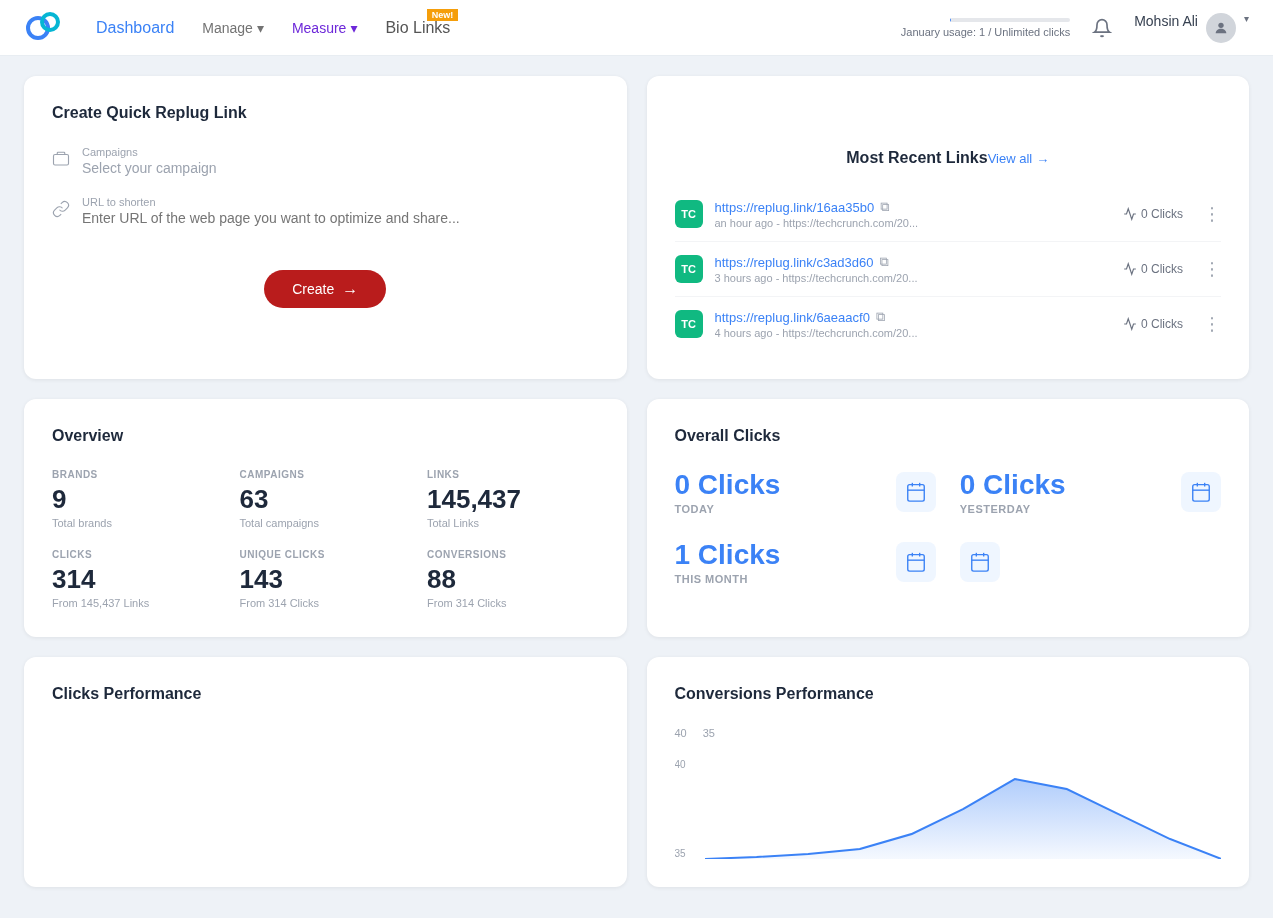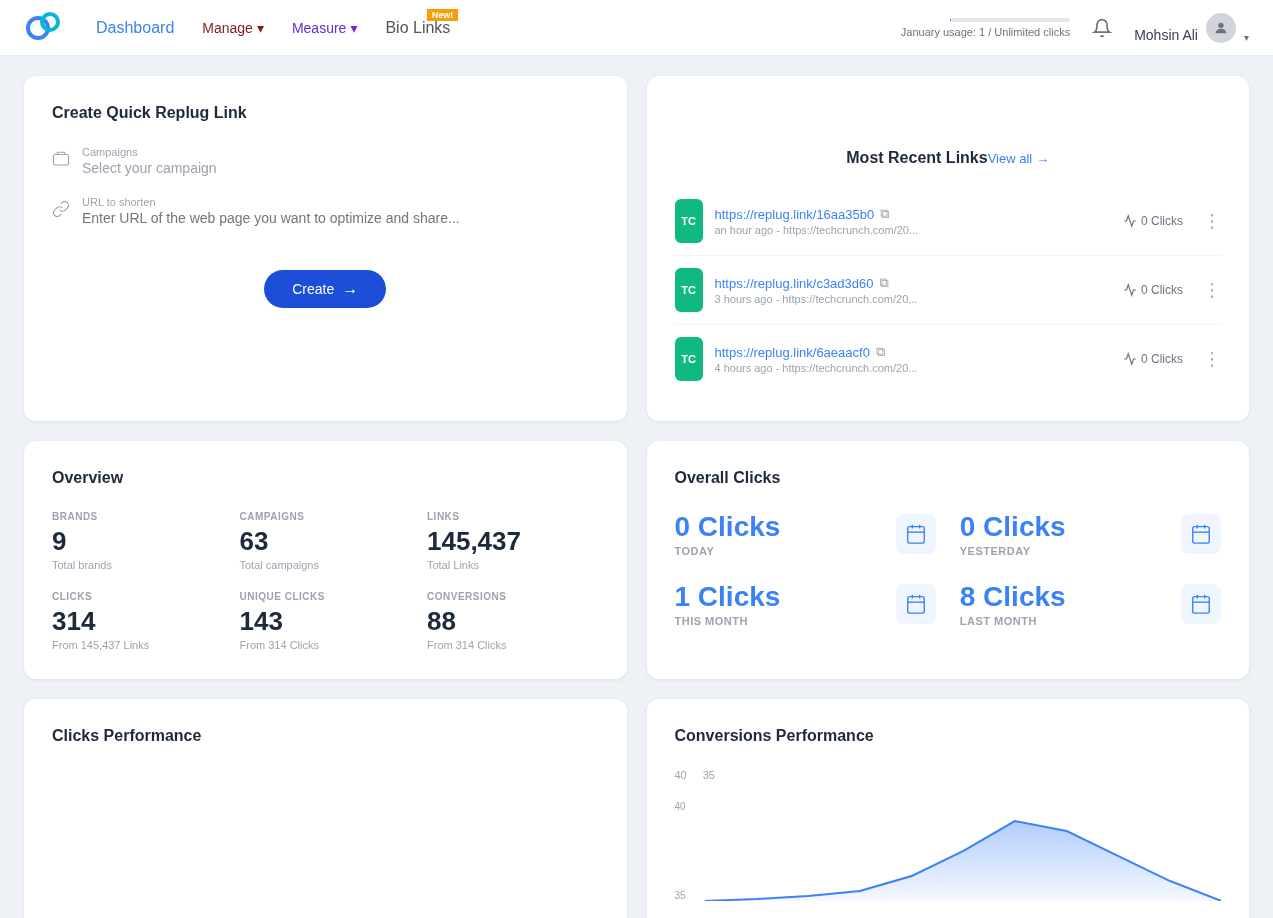--- a/index.html
+++ b/index.html
@@ -15,31 +15,31 @@
       height: 56px;
       position: relative;
       z-index: 10;
     }
     .navbar-logo { display: flex; align-items: center; margin-right: 32px; }
     .navbar-logo svg { width: 40px; height: 40px; }
     .navbar-nav { display: flex; align-items: center; gap: 28px; flex: 1; }
     .nav-link { color: #555; text-decoration: none; font-size: 16px; cursor: pointer; }
     .nav-link.active { color: #3b82f6; }
     .nav-link-dropdown { display: flex; align-items: center; gap: 4px; color: #555; cursor: pointer; }
-    .nav-link-dropdown.orange { color: #7f1d1d; }
+    .nav-link-dropdown.orange { color: #737373; }
     .nav-link-dropdown.blue { color: #6d28d9; }
     .bio-links-badge { position: relative; display: flex; align-items: center; gap: 4px; cursor: pointer; }
     .badge-new { background: #f59e0b; color: #fff; font-size: 9px; font-weight: 700; padding: 1px 5px; border-radius: 0; position: absolute; top: -10px; right: -8px; }
     .navbar-right { display: flex; align-items: center; gap: 16px; margin-left: auto; }
     .usage-bar-wrap { display: flex; flex-direction: column; align-items: flex-end; gap: 4px; }
     .usage-bar-track { width: 120px; height: 4px; background: #e5e7eb; border-radius: 4px; overflow: hidden; }
     .usage-bar-fill { height: 100%; background: #3b82f6; border-radius: 4px; }
     .usage-text { font-size: 11px; color: #6b7280; }
     .notification-icon { width: 32px; height: 32px; display: flex; align-items: center; justify-content: center; cursor: pointer; color: #6b7280; }
-    .user-info { display: flex; align-items: flex-end; gap: 8px; cursor: pointer; }
+    .user-info { display: flex; align-items: flex-start; gap: 8px; cursor: pointer; }
     .user-avatar { width: 30px; height: 30px; border-radius: 50%; background: #d1d5db; display: flex; align-items: center; justify-content: center; color: #6b7280; }
     .user-name { font-size: 14px; color: #374151; }
     .chevron-down { font-size: 10px; color: #6b7280; }
 
     
     .main-content {
       padding: 20px 24px;
       background: #eef2f7;
       min-height: calc(100vh - 56px);
     }
@@ -64,41 +64,41 @@
     }
 
     
     .create-link-card { }
     .form-group { display: flex; align-items: flex-start; gap: 12px; margin-bottom: 20px; }
     .form-icon { margin-top: 4px; color: #9ca3af; }
     .form-field { flex: 1; }
     .form-label { font-size: 11px; color: #9ca3af; text-transform: none; margin-bottom: 2px; }
     .form-input-placeholder { font-size: 14px; color: #9ca3af; }
     .create-btn {
-      background: #1d4ed8;
+      background: #b91c1c;
       color: #fff;
       border: none;
       border-radius: 24px;
       padding: 10px 28px;
       font-size: 14px;
       cursor: pointer;
       display: flex;
       align-items: center;
       gap: 8px;
       margin: 0 auto;
       margin-top: 24px;
     }
     .create-btn-arrow { font-size: 16px; }
 
     
     .most-recent-header { display: flex; align-items: center; justify-content: center; margin-bottom: 20px; margin-top: 45px; }
     .view-all-link { color: #3b82f6; font-size: 13px; text-decoration: none; cursor: pointer; display: flex; align-items: center; gap: 4px; }
     .link-item { display: flex; align-items: center; gap: 12px; padding: 12px 0; border-bottom: 1px solid #f3f4f6; }
     .link-item:last-child { border-bottom: none; }
-    .link-favicon { width: 28px; height: 44px; background: #10b981; border-radius: 6px; display: flex; align-items: center; justify-content: center; color: #fff; font-size: 11px; font-weight: 700; flex-shrink: 0; }
+    .link-favicon { width: 28px; height: 28px; background: #10b981; border-radius: 6px; display: flex; align-items: center; justify-content: center; color: #fff; font-size: 11px; font-weight: 700; flex-shrink: 0; }
     .link-info { flex: 1; min-width: 0; }
     .link-url { color: #3b82f6; font-size: 13px; text-decoration: none; display: flex; align-items: center; gap: 6px; }
     .link-url span { white-space: nowrap; overflow: hidden; text-overflow: ellipsis; max-width: 280px; }
     .link-meta { font-size: 11px; color: #9ca3af; margin-top: 2px; white-space: nowrap; overflow: hidden; text-overflow: ellipsis; }
     .link-clicks { display: flex; align-items: center; gap: 4px; font-size: 12px; color: #6b7280; margin-right: 8px; white-space: nowrap; }
     .link-more { color: #9ca3af; cursor: pointer; font-size: 18px; line-height: 1; }
     .copy-icon { color: #9ca3af; cursor: pointer; font-size: 13px; }
 
     
     .overview-grid { display: grid; grid-template-columns: 1fr 1fr 1fr; gap: 20px 16px; margin-top: 8px; }
@@ -368,24 +368,20 @@
     <div class="click-icon">
       <svg width="22" height="22" viewBox="0 0 24 24" fill="none" stroke="#3b82f6" stroke-width="1.5">
         <rect x="3" y="4" width="18" height="18" rx="2"></rect>
         <line x1="16" y1="2" x2="16" y2="6"></line>
         <line x1="8" y1="2" x2="8" y2="6"></line>
         <line x1="3" y1="10" x2="21" y2="10"></line>
       </svg>
     </div>
   </div>
           <div class="click-stat">
-    <div class="click-stat-info">
-      <div class="click-value">8 Clicks</div>
-      <div class="click-label">LAST MONTH</div>
-    </div>
     <div class="click-icon">
       <svg width="22" height="22" viewBox="0 0 24 24" fill="none" stroke="#3b82f6" stroke-width="1.5">
         <rect x="3" y="4" width="18" height="18" rx="2"></rect>
         <line x1="16" y1="2" x2="16" y2="6"></line>
         <line x1="8" y1="2" x2="8" y2="6"></line>
         <line x1="3" y1="10" x2="21" y2="10"></line>
       </svg>
     </div>
   </div>
         </div>

